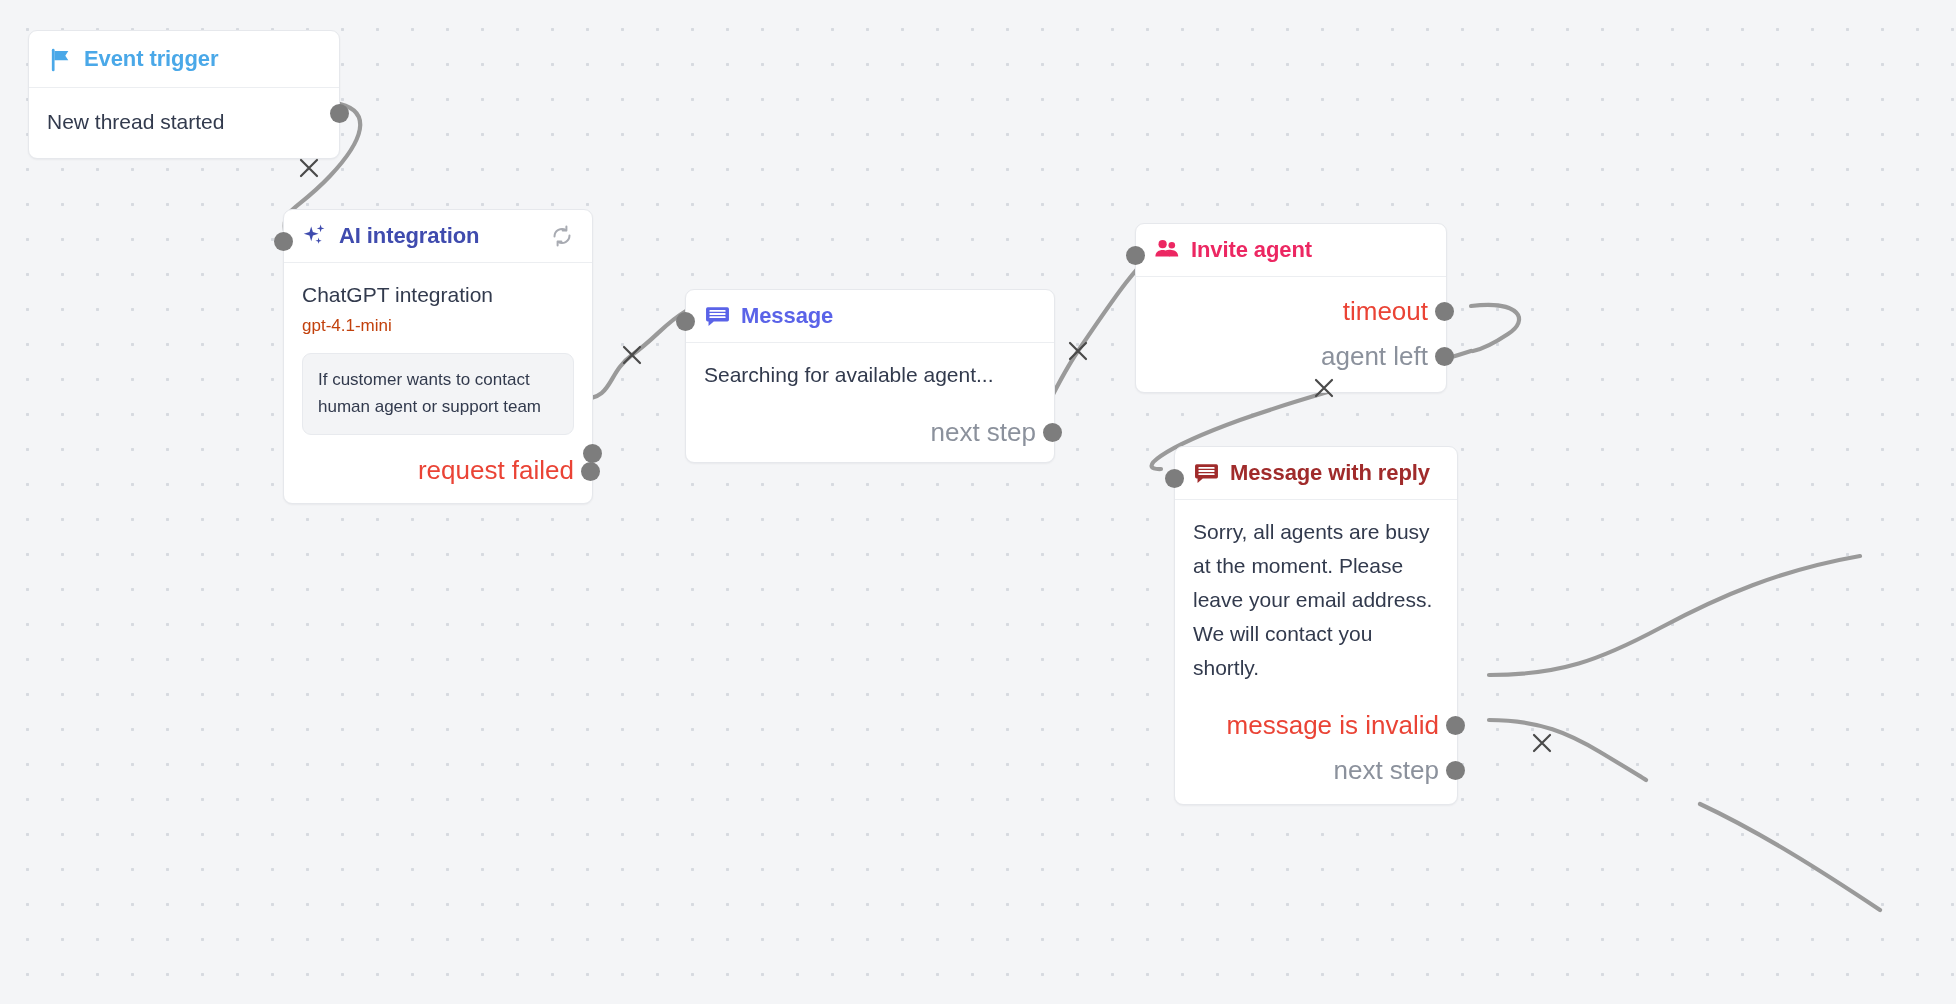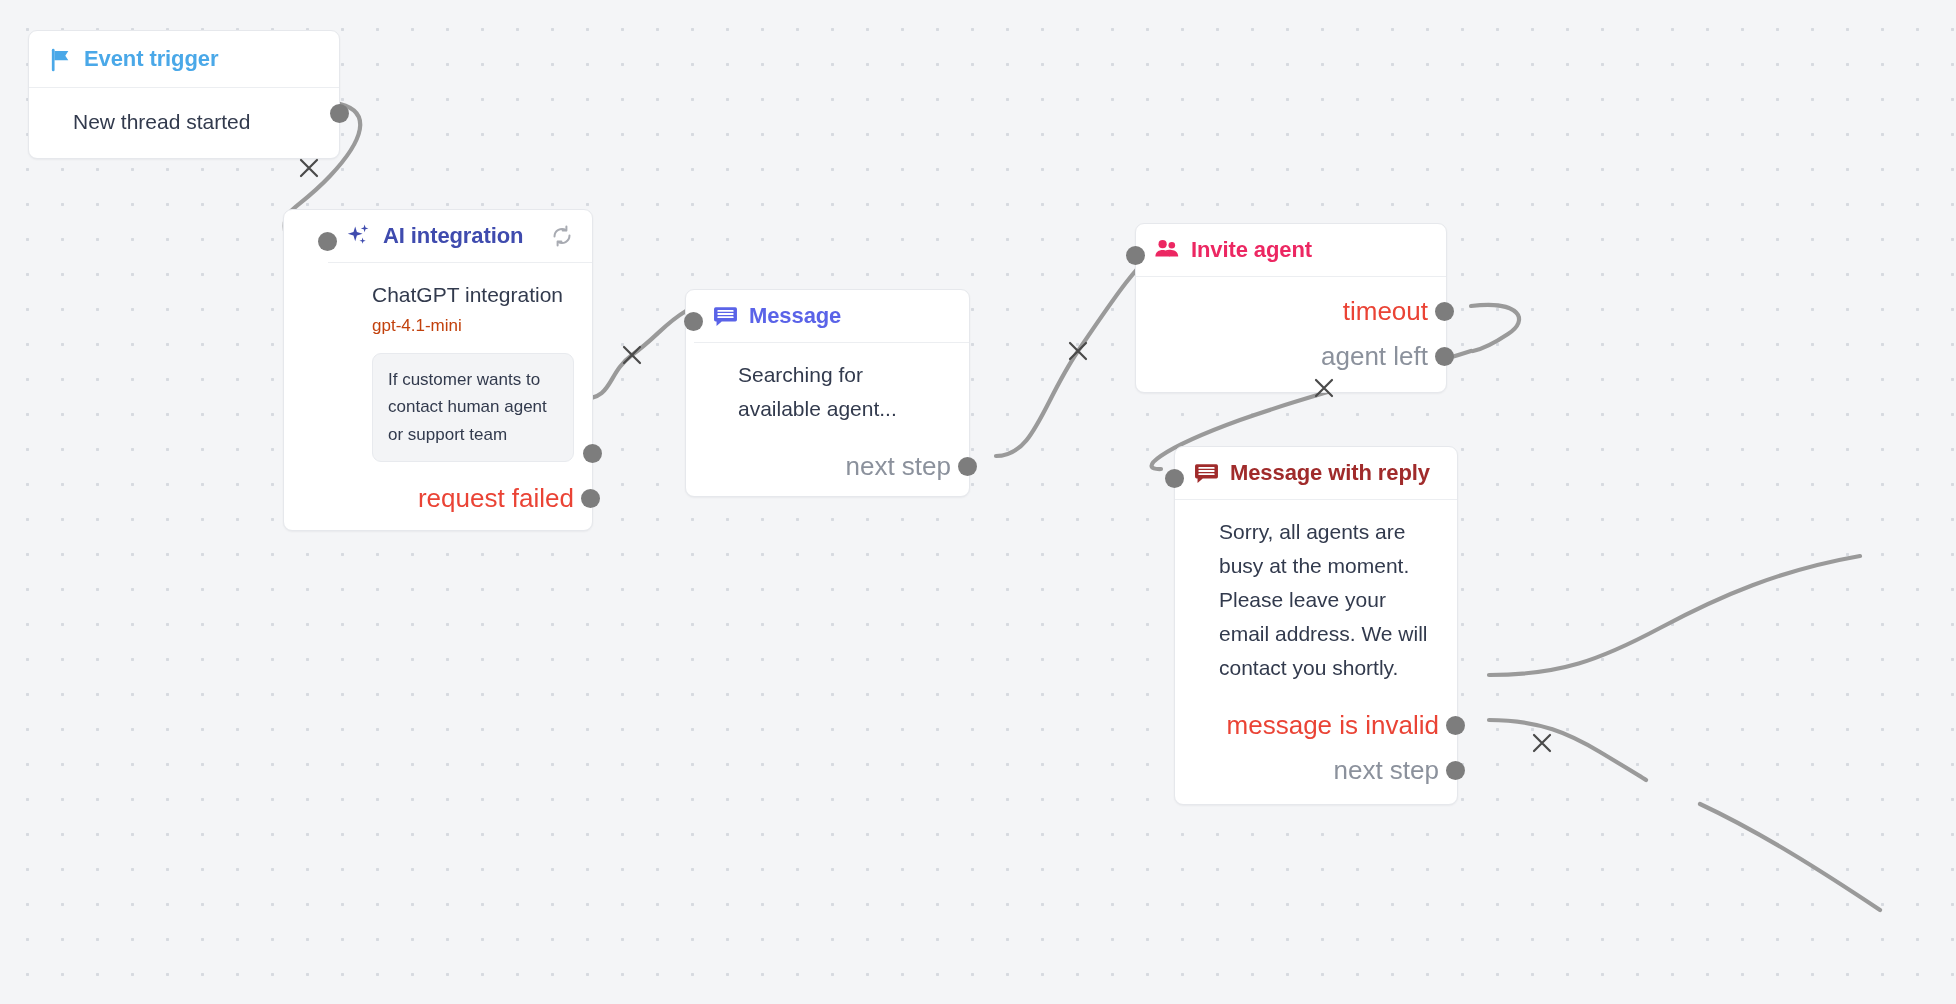--- a/index.html
+++ b/index.html
@@ -68,21 +68,20 @@
     display: flex;
     align-items: center;
     justify-content: center;
   }
   .node-icon svg { display:block; }
 
   .node-body {
     padding: 15px 18px 16px 18px;
     box-sizing: border-box;
     position: relative;
-    margin-left: 26px;
   }
 
   .body-text {
     font-size: 21px;
     color: #323a4d;
     line-height: 1.62;
   }
 
   .sub-text {
     font-size: 17px;
@@ -127,22 +126,22 @@
   .xmark {
     position: absolute;
     width: 22px;
     height: 22px;
     z-index: 7;
   }
   .xmark svg { display:block; }
 
   
   #node-event-trigger { left: 28px;  top: 30px;  width: 312px; }
-  #node-ai            { left: 283px; top: 209px; width: 310px; padding-left: 44px; }
-  #node-message       { left: 685px; top: 289px; width: 285px; padding-left: 8px; }
+  #node-ai            { left: 283px; top: 209px; width: 310px; }
+  #node-message       { left: 685px; top: 289px; width: 370px; }
   #node-invite        { left: 1135px;top: 223px; width: 312px; }
   #node-reply         { left: 1174px;top: 446px; width: 284px; }
 
   #node-event-trigger .node-header { padding: 15px 18px; }
   #node-event-trigger .node-body   { padding: 17px 18px 19px 18px; }
 
   #node-invite .node-body  { padding: 14px 18px 20px 18px; }
   #node-reply  .node-body  { padding: 15px 18px 18px 18px; }
   #node-message .node-body { padding: 15px 18px 14px 18px; }
 </style>

